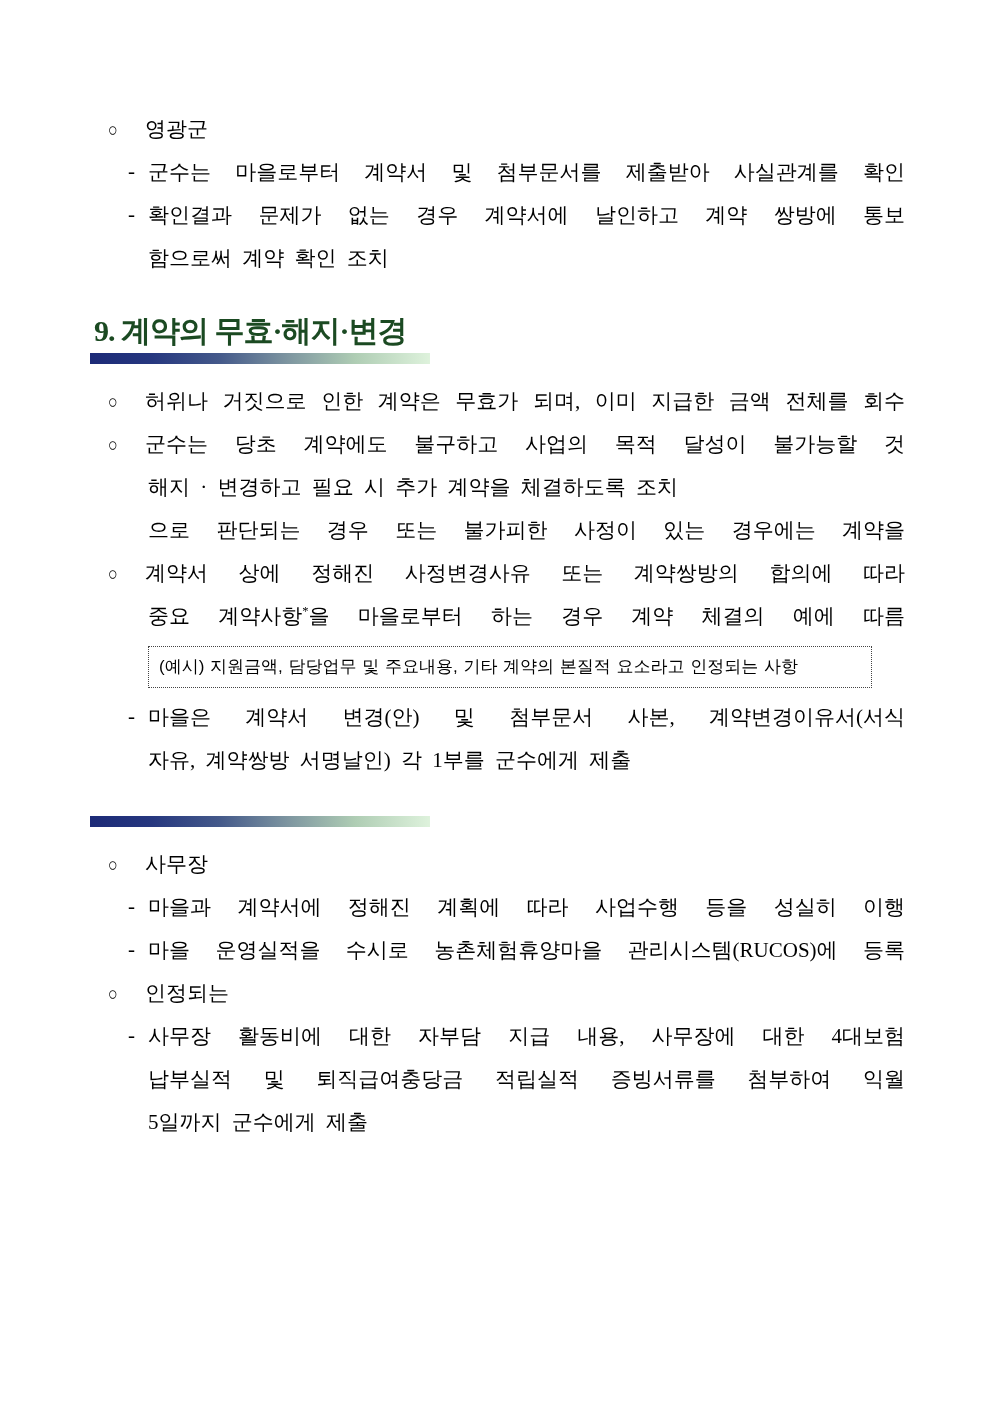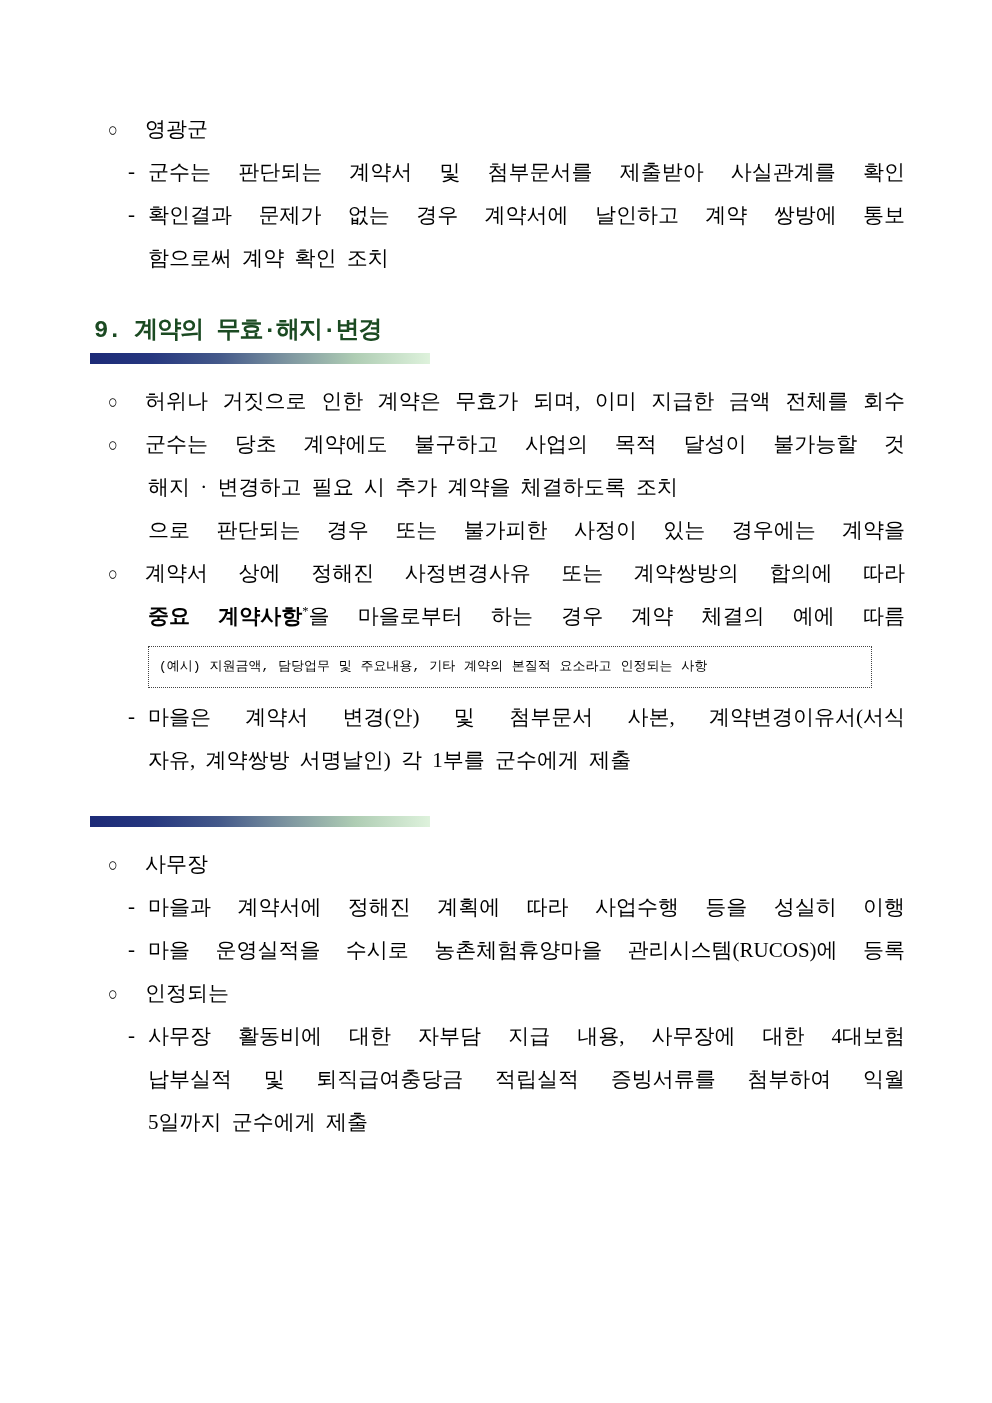--- a/index.html
+++ b/index.html
@@ -39,68 +39,68 @@
     top: 0;
     font-size: 19px;
     transform: scaleX(0.85);
     transform-origin: left center;
   }
   .marker-d {
     position: absolute;
     left: 38px;
     top: -1px;
   }
-  .bold { font-weight: bold; }
+  .bold { font-weight: normal; }
   sup.fn {
     font-size: 60%;
     vertical-align: super;
     line-height: 0;
   }
   
   .sec-heading {
     margin: 0 0 0 4px;
-    font-family: Liberation Mono, monospace;
+    font-family: Liberation Serif, serif;
     font-weight: bold;
-    font-size: 24px;
+    font-size: 30px;
     line-height: 34px;
     letter-spacing: -1px;
     color: #1b4a22;
   }
   .sec-bar {
     width: 340px;
     height: 11px;
     margin-top: 5px;
     background: linear-gradient(to right,
       #1c2a77 0%, #26377f 18%, #44598a 38%,
       #7d95a0 58%, #afcdb4 78%, #def2dc 100%);
   }
   .sec-block { margin-top: 34px; margin-bottom: 16px; }
   
   .note-box {
     margin: 8px 33px 8px 58px;
     border: 1px dotted #444444;
-    font-family: Liberation Mono, monospace;
-    font-size: 13px;
+    font-family: Liberation Sans, sans-serif;
+    font-size: 17px;
     line-height: 24px;
     padding: 8px 10px;
     word-spacing: 1px;
   }
 </style>
 </head>
 <body>
 
 <div class="page">
 
   <div class="row o-row">
     <span class="marker-o">○</span>
     <span>영광군</span>
   </div>
   <div class="row d-row fill">
     <span class="marker-d">-</span>
-    <span>군수는 판단되는 계약서 및 첨부문서를 제출받아 사실관계를 확인</span>
+    <span>군수는 마을로부터 계약서 및 첨부문서를 제출받아 사실관계를 확인</span>
   </div>
   <div class="row d-row fill">
     <span class="marker-d">-</span>
     <span>확인결과 문제가 없는 경우 계약서에 날인하고 계약 쌍방에 통보</span>
   </div>
   <div class="row c-row">
     <span>함으로써 계약 확인 조치</span>
   </div>
 
   <div class="sec-block">

